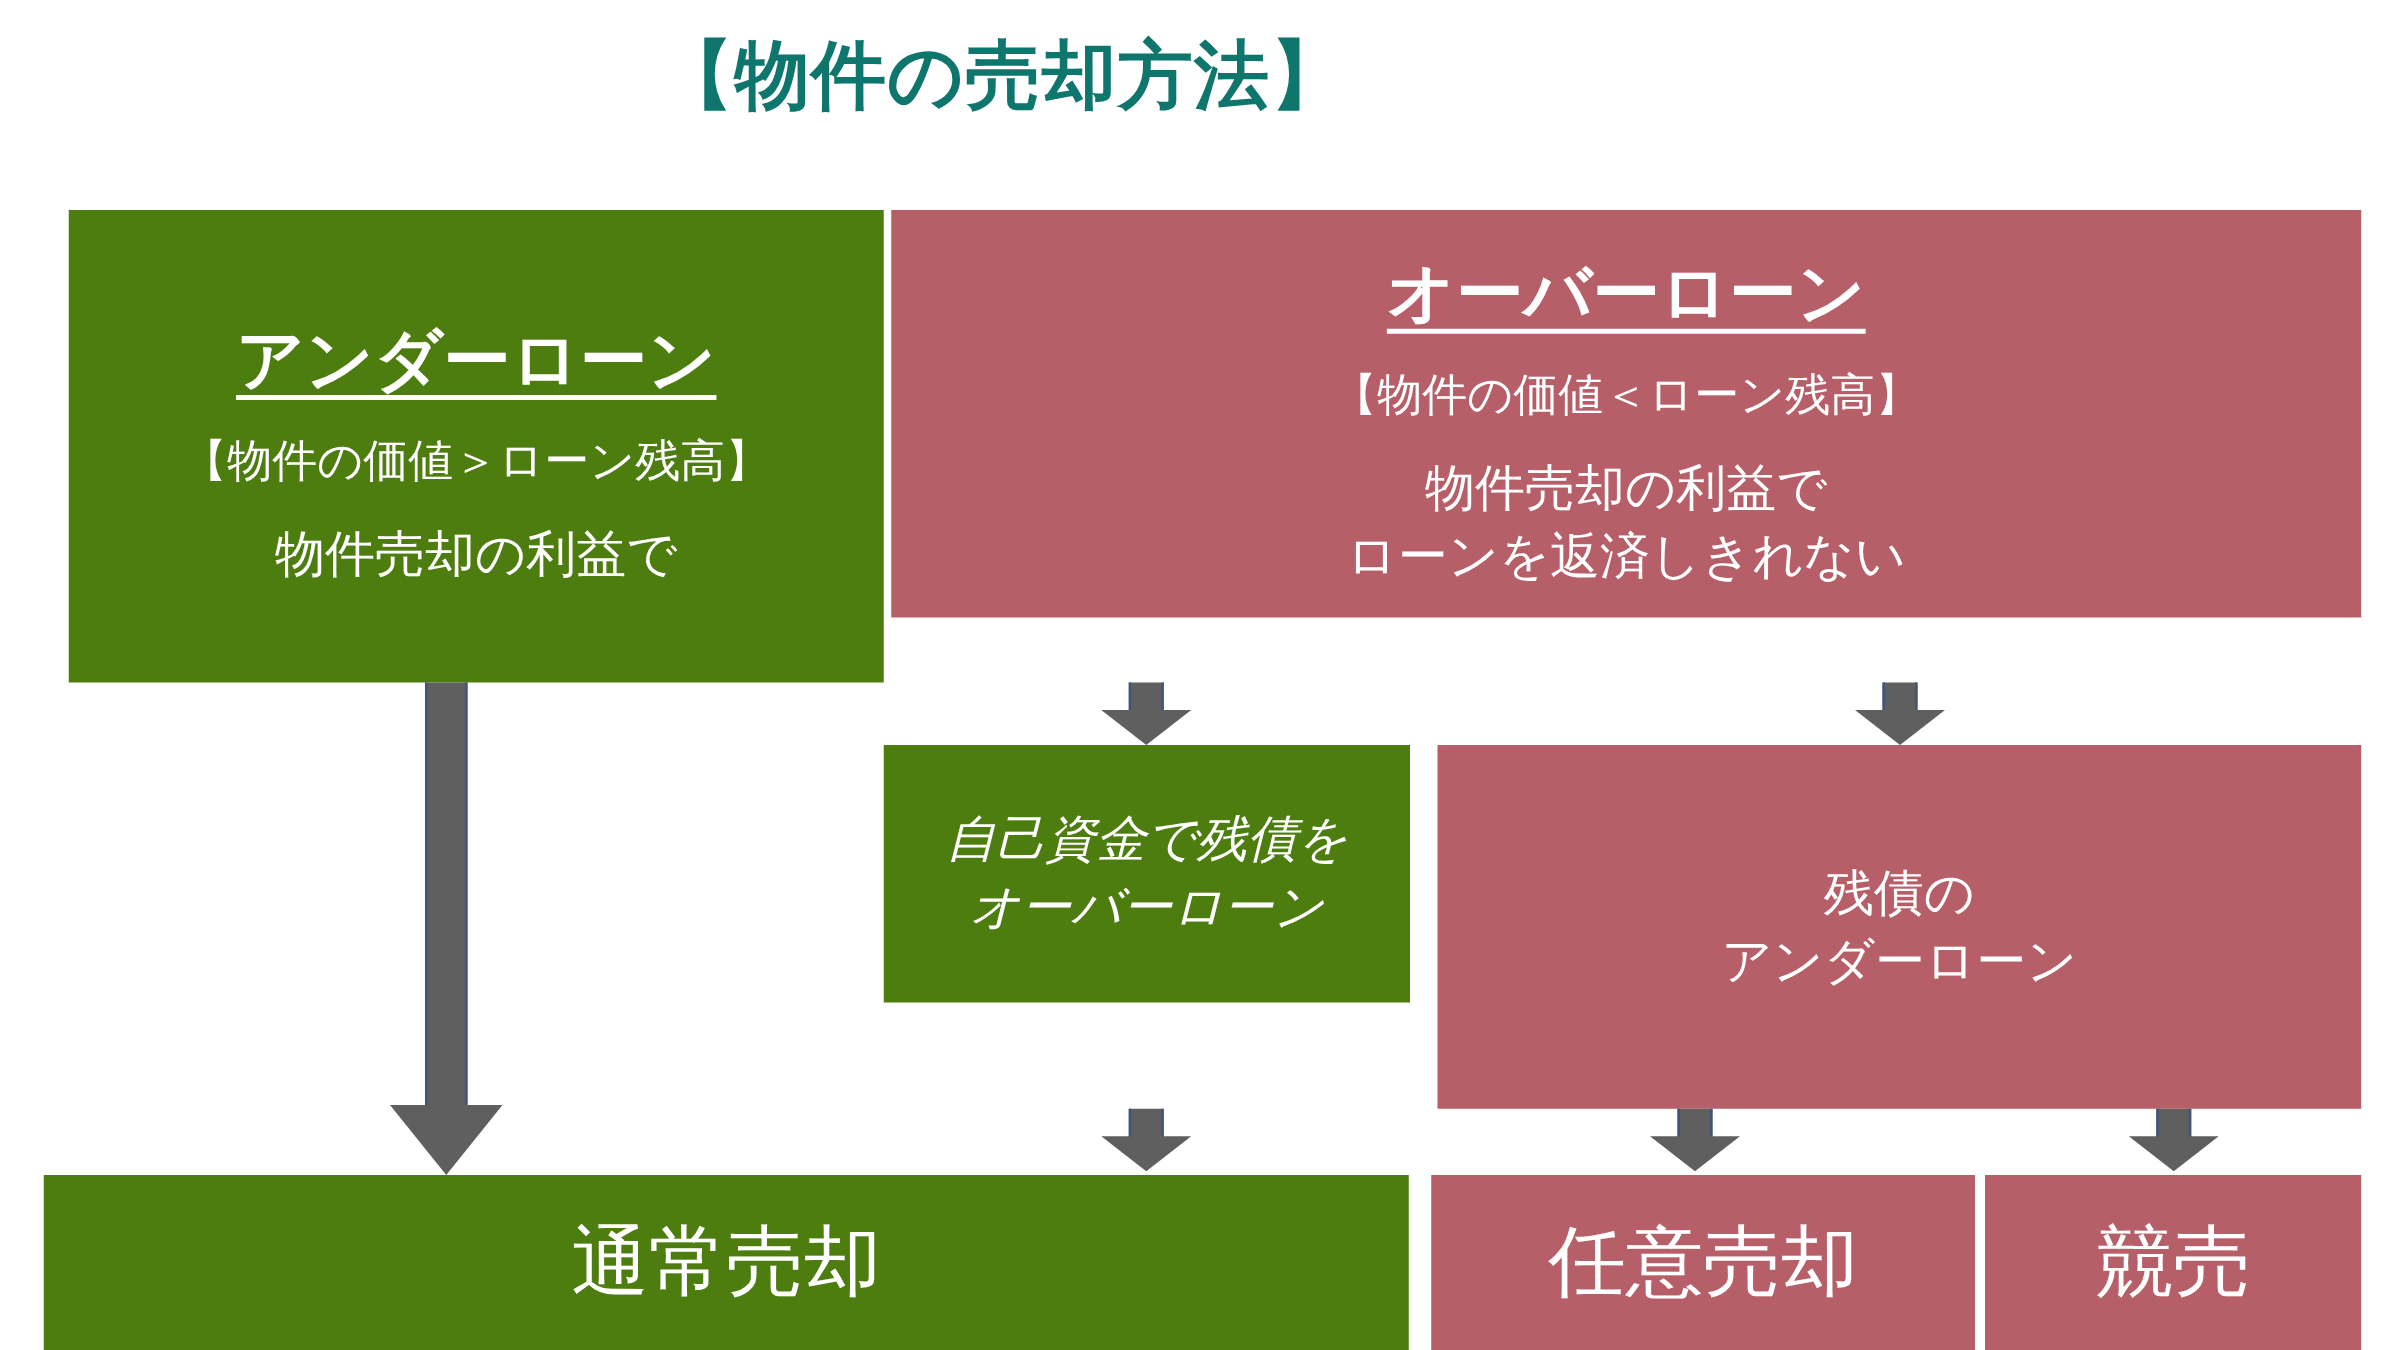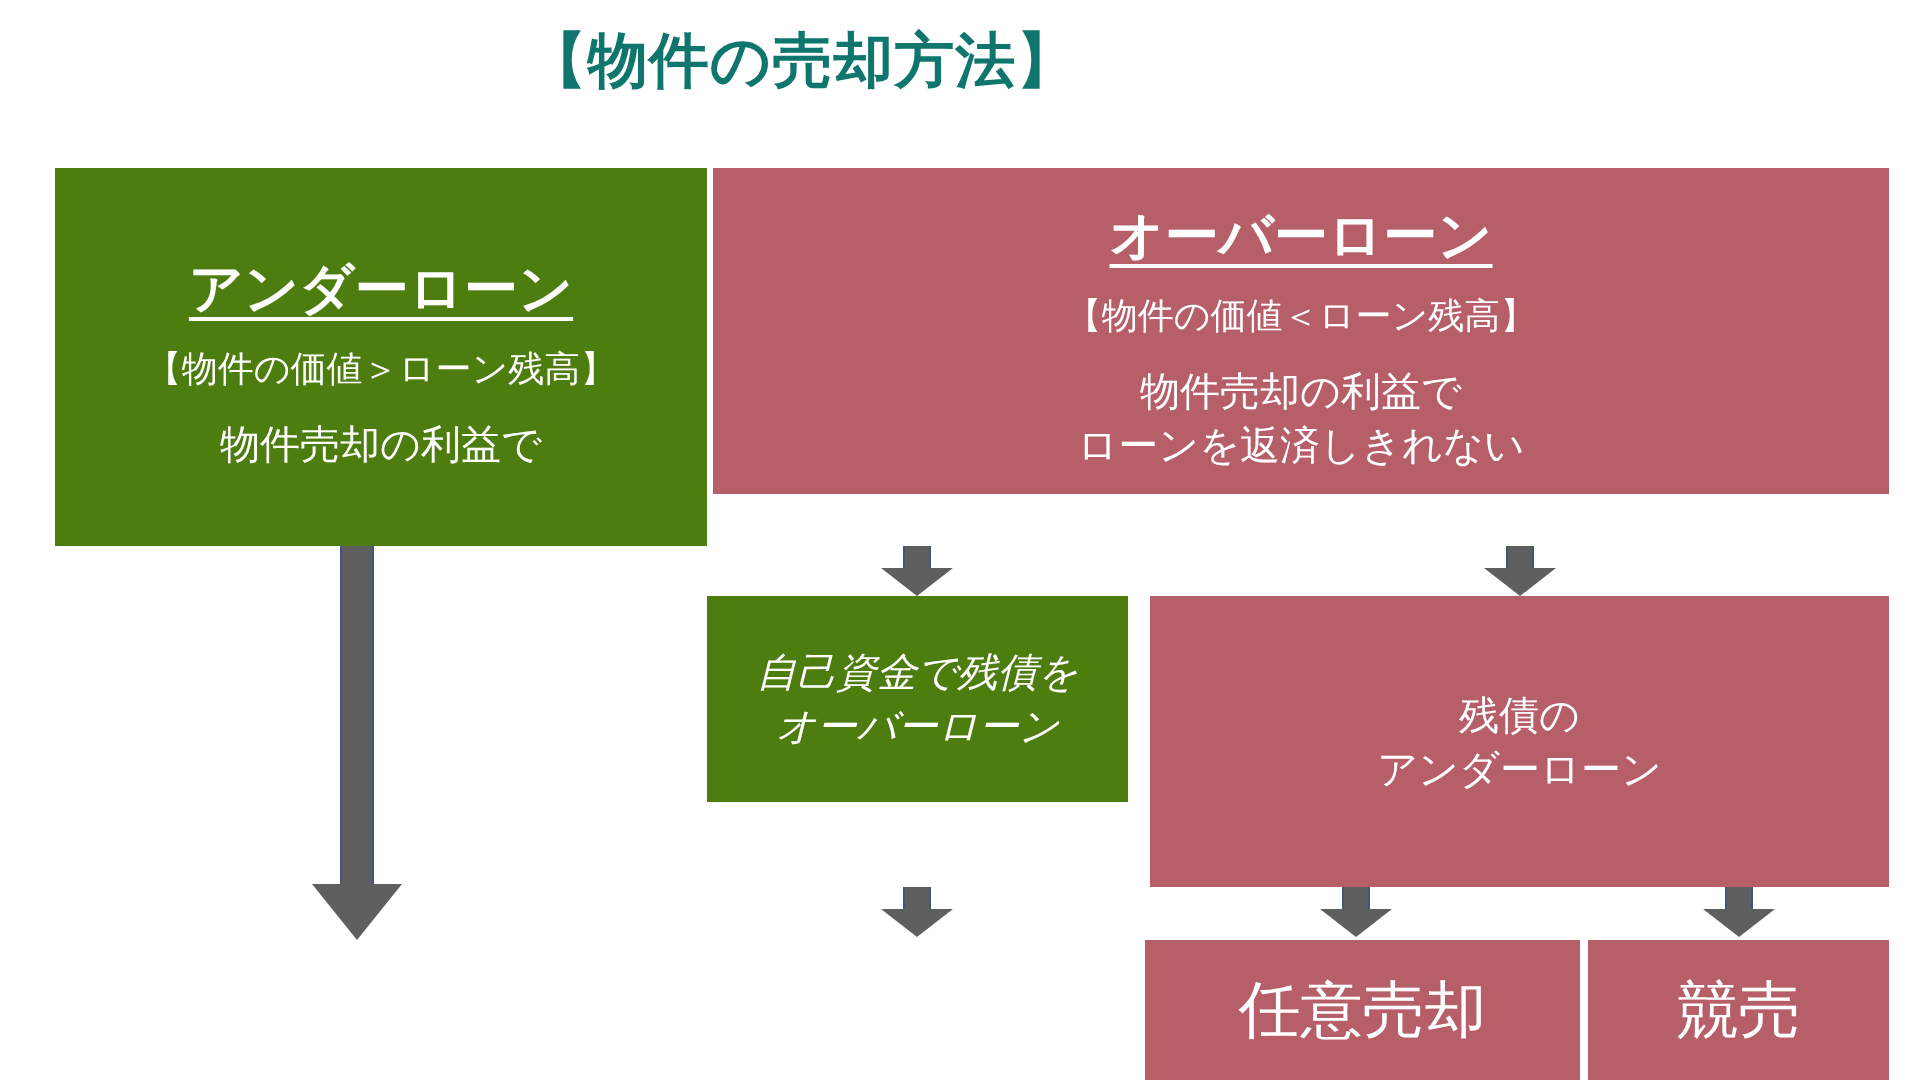--- a/index.html
+++ b/index.html
@@ -208,20 +208,23 @@
     </div>
   </div>
 
   <div class="box red" id="box-no-capacity">
     <div class="box-body">
       <span class="box-body-line">残債の</span>
       <span class="box-body-line">アンダーローン</span>
     </div>
   </div>
 
+  <div class="box blue" id="box-normal-sale">
+    <div class="box-label-lg">通常売却</div>
+  </div>
 
   <div class="box red" id="box-voluntary-sale">
     <div class="box-label-lg">任意売却</div>
   </div>
 
   <div class="box red" id="box-auction">
     <div class="box-label-lg">競売</div>
   </div>
 
   <div class="arrow" id="arrow-under-to-normal">

